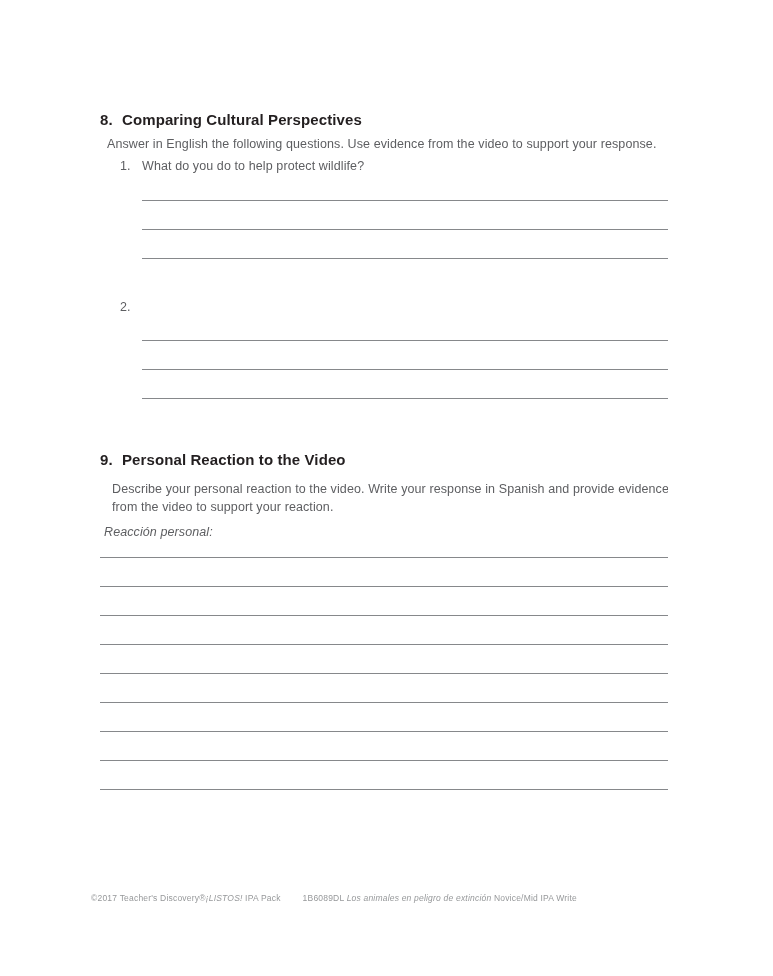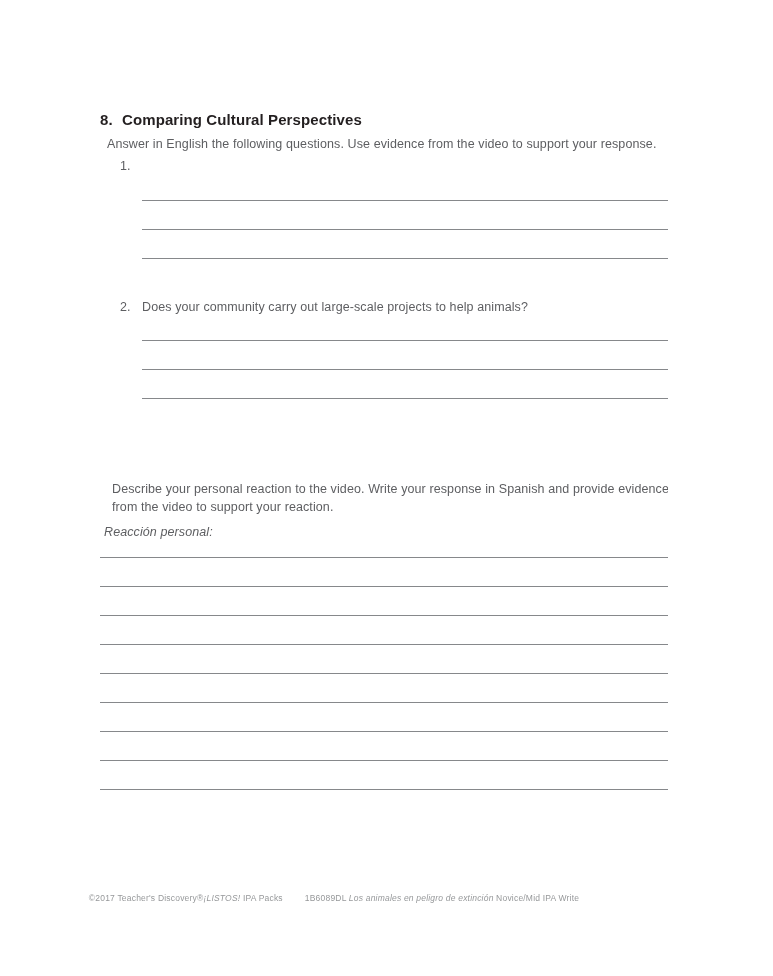--- a/index.html
+++ b/index.html
@@ -41,51 +41,54 @@
 <div class="page">
 
   <h2 class="abs heading" style="left:100px;top:99px;">
     <span class="h-num">8.</span><span>Comparing Cultural Perspectives</span>
   </h2>
 
   <p class="abs body-text nowrap" style="left:100px;top:130px;margin:7px;">Answer in English the following questions. Use evidence from the video to support your response.</p>
 
   <div class="abs body-text question-row" style="left:120px;top:159px;width:548px;">
     <span class="q-num">1.</span>
+    <span class="nowrap">What do you do to help protect wildlife?</span>
   </div>
   <div class="abs answer-lines" style="left:142px;top:172px;width:526px;">
       <div class="answer-line"></div>
       <div class="answer-line"></div>
       <div class="answer-line"></div>
     </div>
 
   <div class="abs body-text question-row" style="left:120px;top:300px;width:548px;">
     <span class="q-num">2.</span>
-    <span class="nowrap">Does your community carry out large-scale projects to help animals?</span>
   </div>
   <div class="abs answer-lines" style="left:142px;top:312px;width:526px;">
       <div class="answer-line"></div>
       <div class="answer-line"></div>
       <div class="answer-line"></div>
     </div>
 
+  <h2 class="abs heading" style="left:100px;top:439px;">
+    <span class="h-num">9.</span><span>Personal Reaction to the Video</span>
+  </h2>
 
   <p class="abs body-text" style="left:100px;top:469px;width:572px;margin:12px;line-height:17.5px;">Describe your personal reaction to the video. Write your response in Spanish and provide evidence from the video to support your reaction.</p>
 
   <p class="abs body-text italic" style="left:100px;top:521px;margin:4px;font-style:italic;">Reacción personal:</p>
 
   <div class="abs answer-lines" style="left:100px;top:529px;width:568px;">
       <div class="answer-line"></div>
       <div class="answer-line"></div>
       <div class="answer-line"></div>
       <div class="answer-line"></div>
       <div class="answer-line"></div>
       <div class="answer-line"></div>
       <div class="answer-line"></div>
       <div class="answer-line"></div>
       <div class="answer-line"></div>
     </div>
 
   <div class="abs footer" style="top:893px;">
-    <span class="seg1">©2017 Teacher's Discovery®</span><span class="seg2"><span class="italic">¡LISTOS!</span><span> IPA Packs</span></span><span><span>1B6089DL </span><span class="italic">Los animales en peligro de extinción</span><span> Novice/Mid IPA Write</span></span>
+    <span class="seg1">©2017 Teacher's Discovery®</span><span class="seg2"><span class="italic">¡LISTOS!</span><span> IPA Pack</span></span><span><span>1B6089DL </span><span class="italic">Los animales en peligro de extinción</span><span> Novice/Mid IPA Write</span></span>
   </div>
 
 </div>
 
 </body></html>

